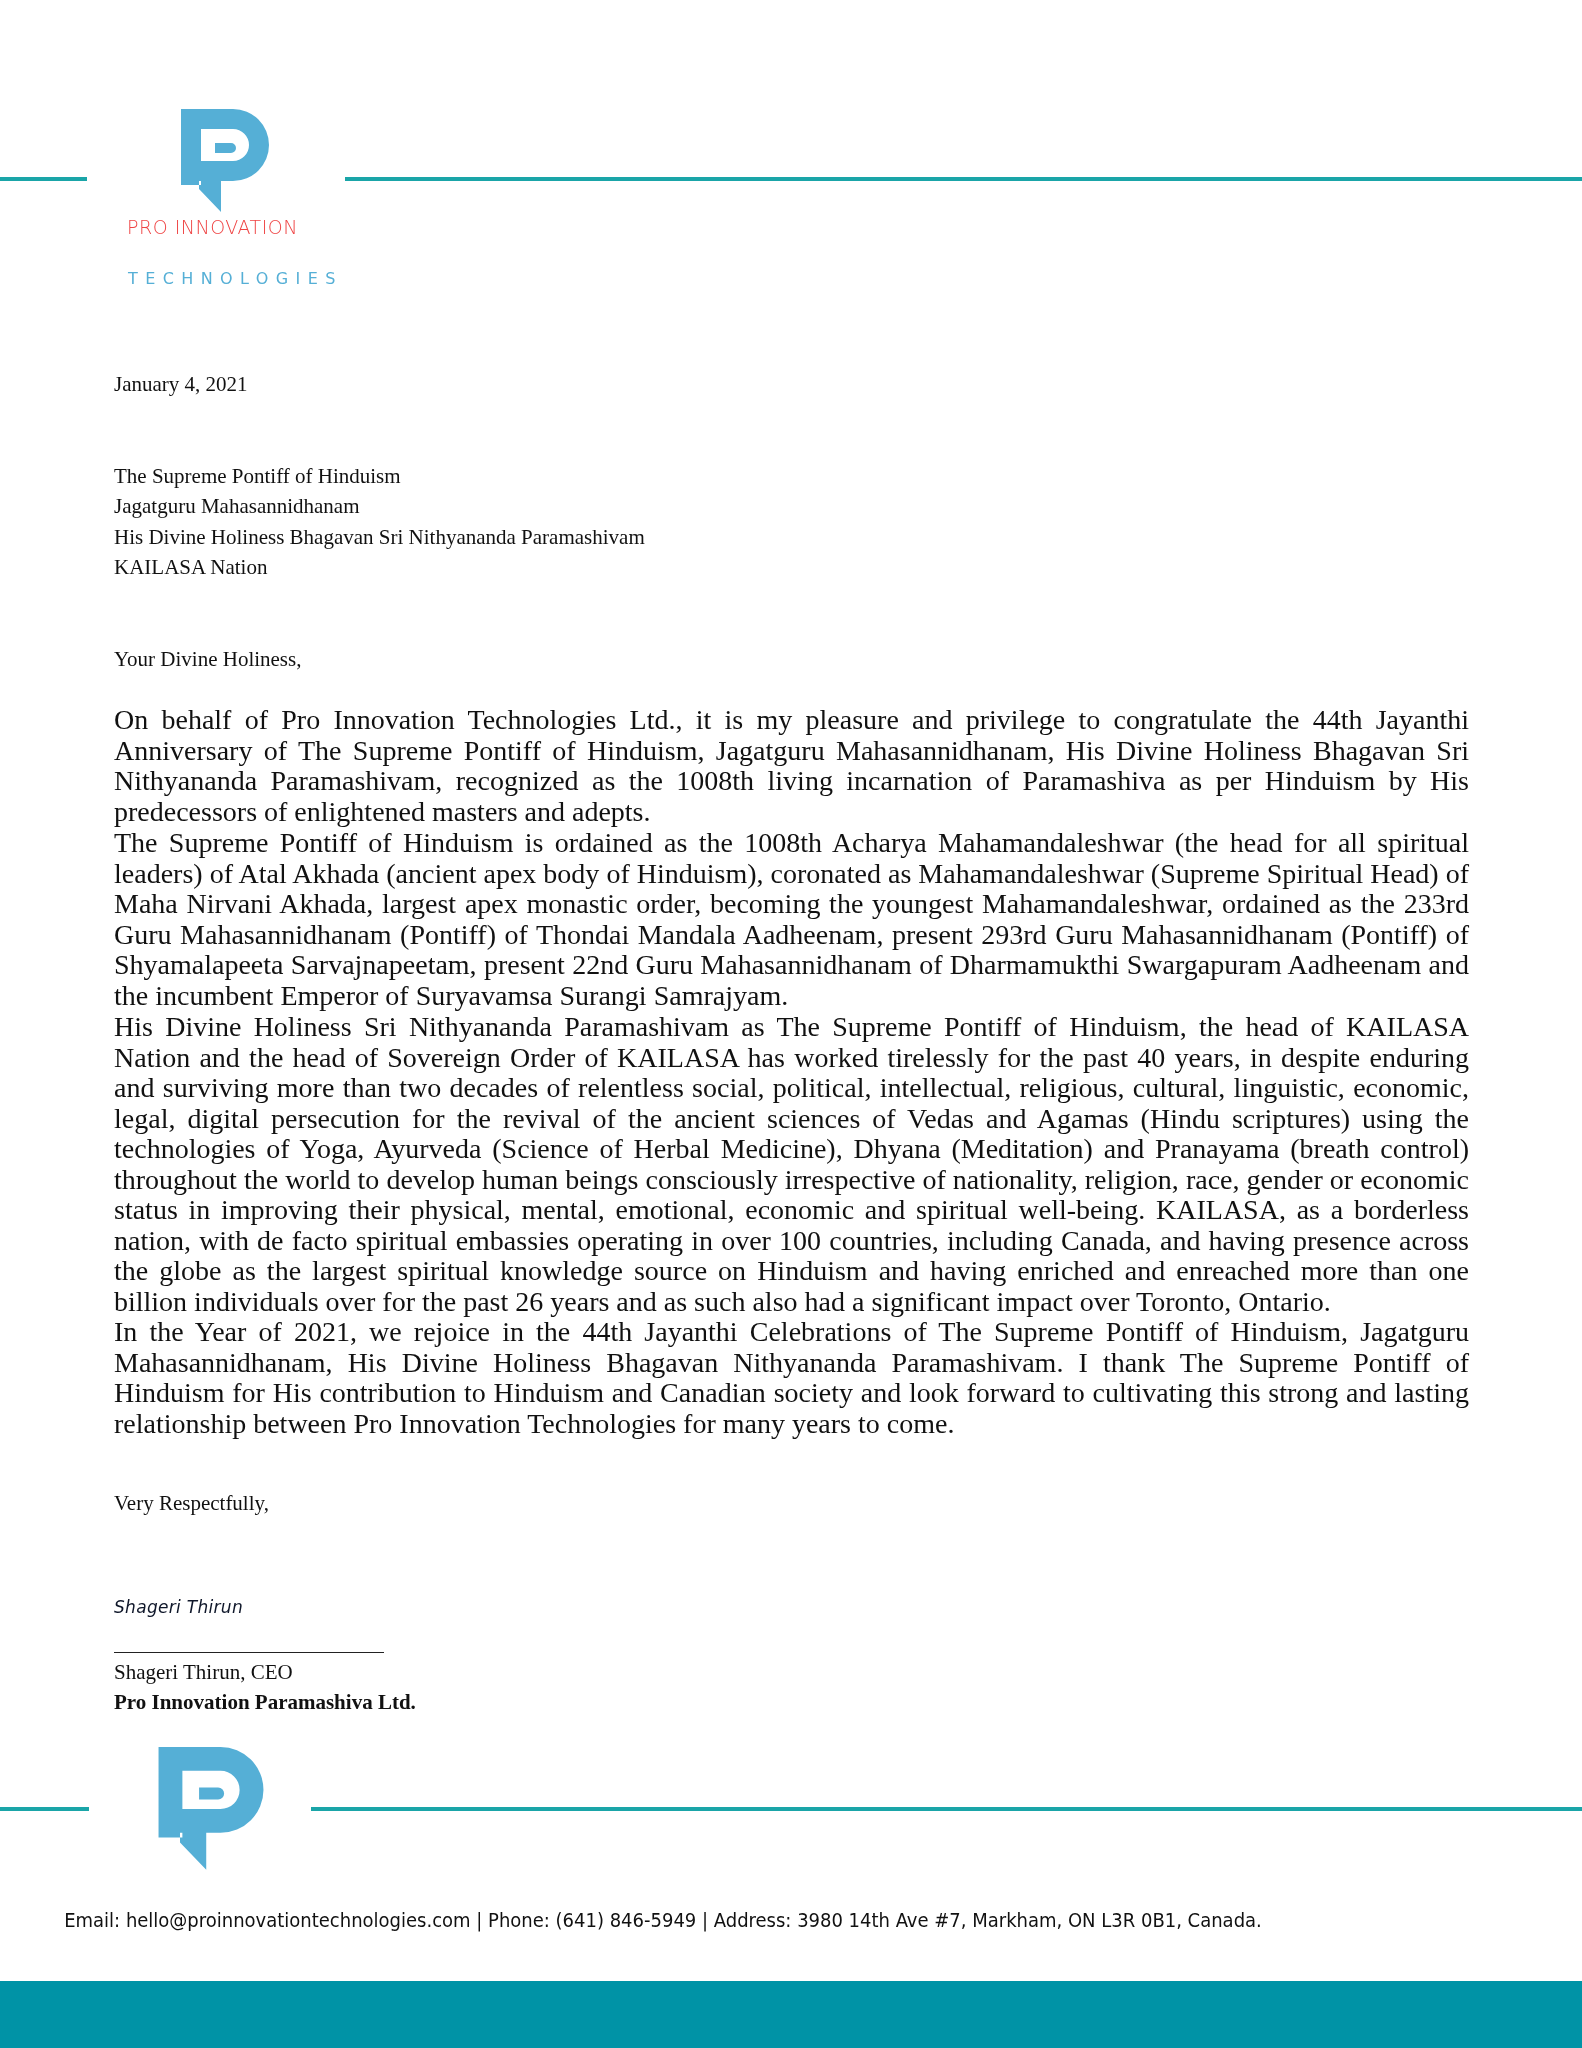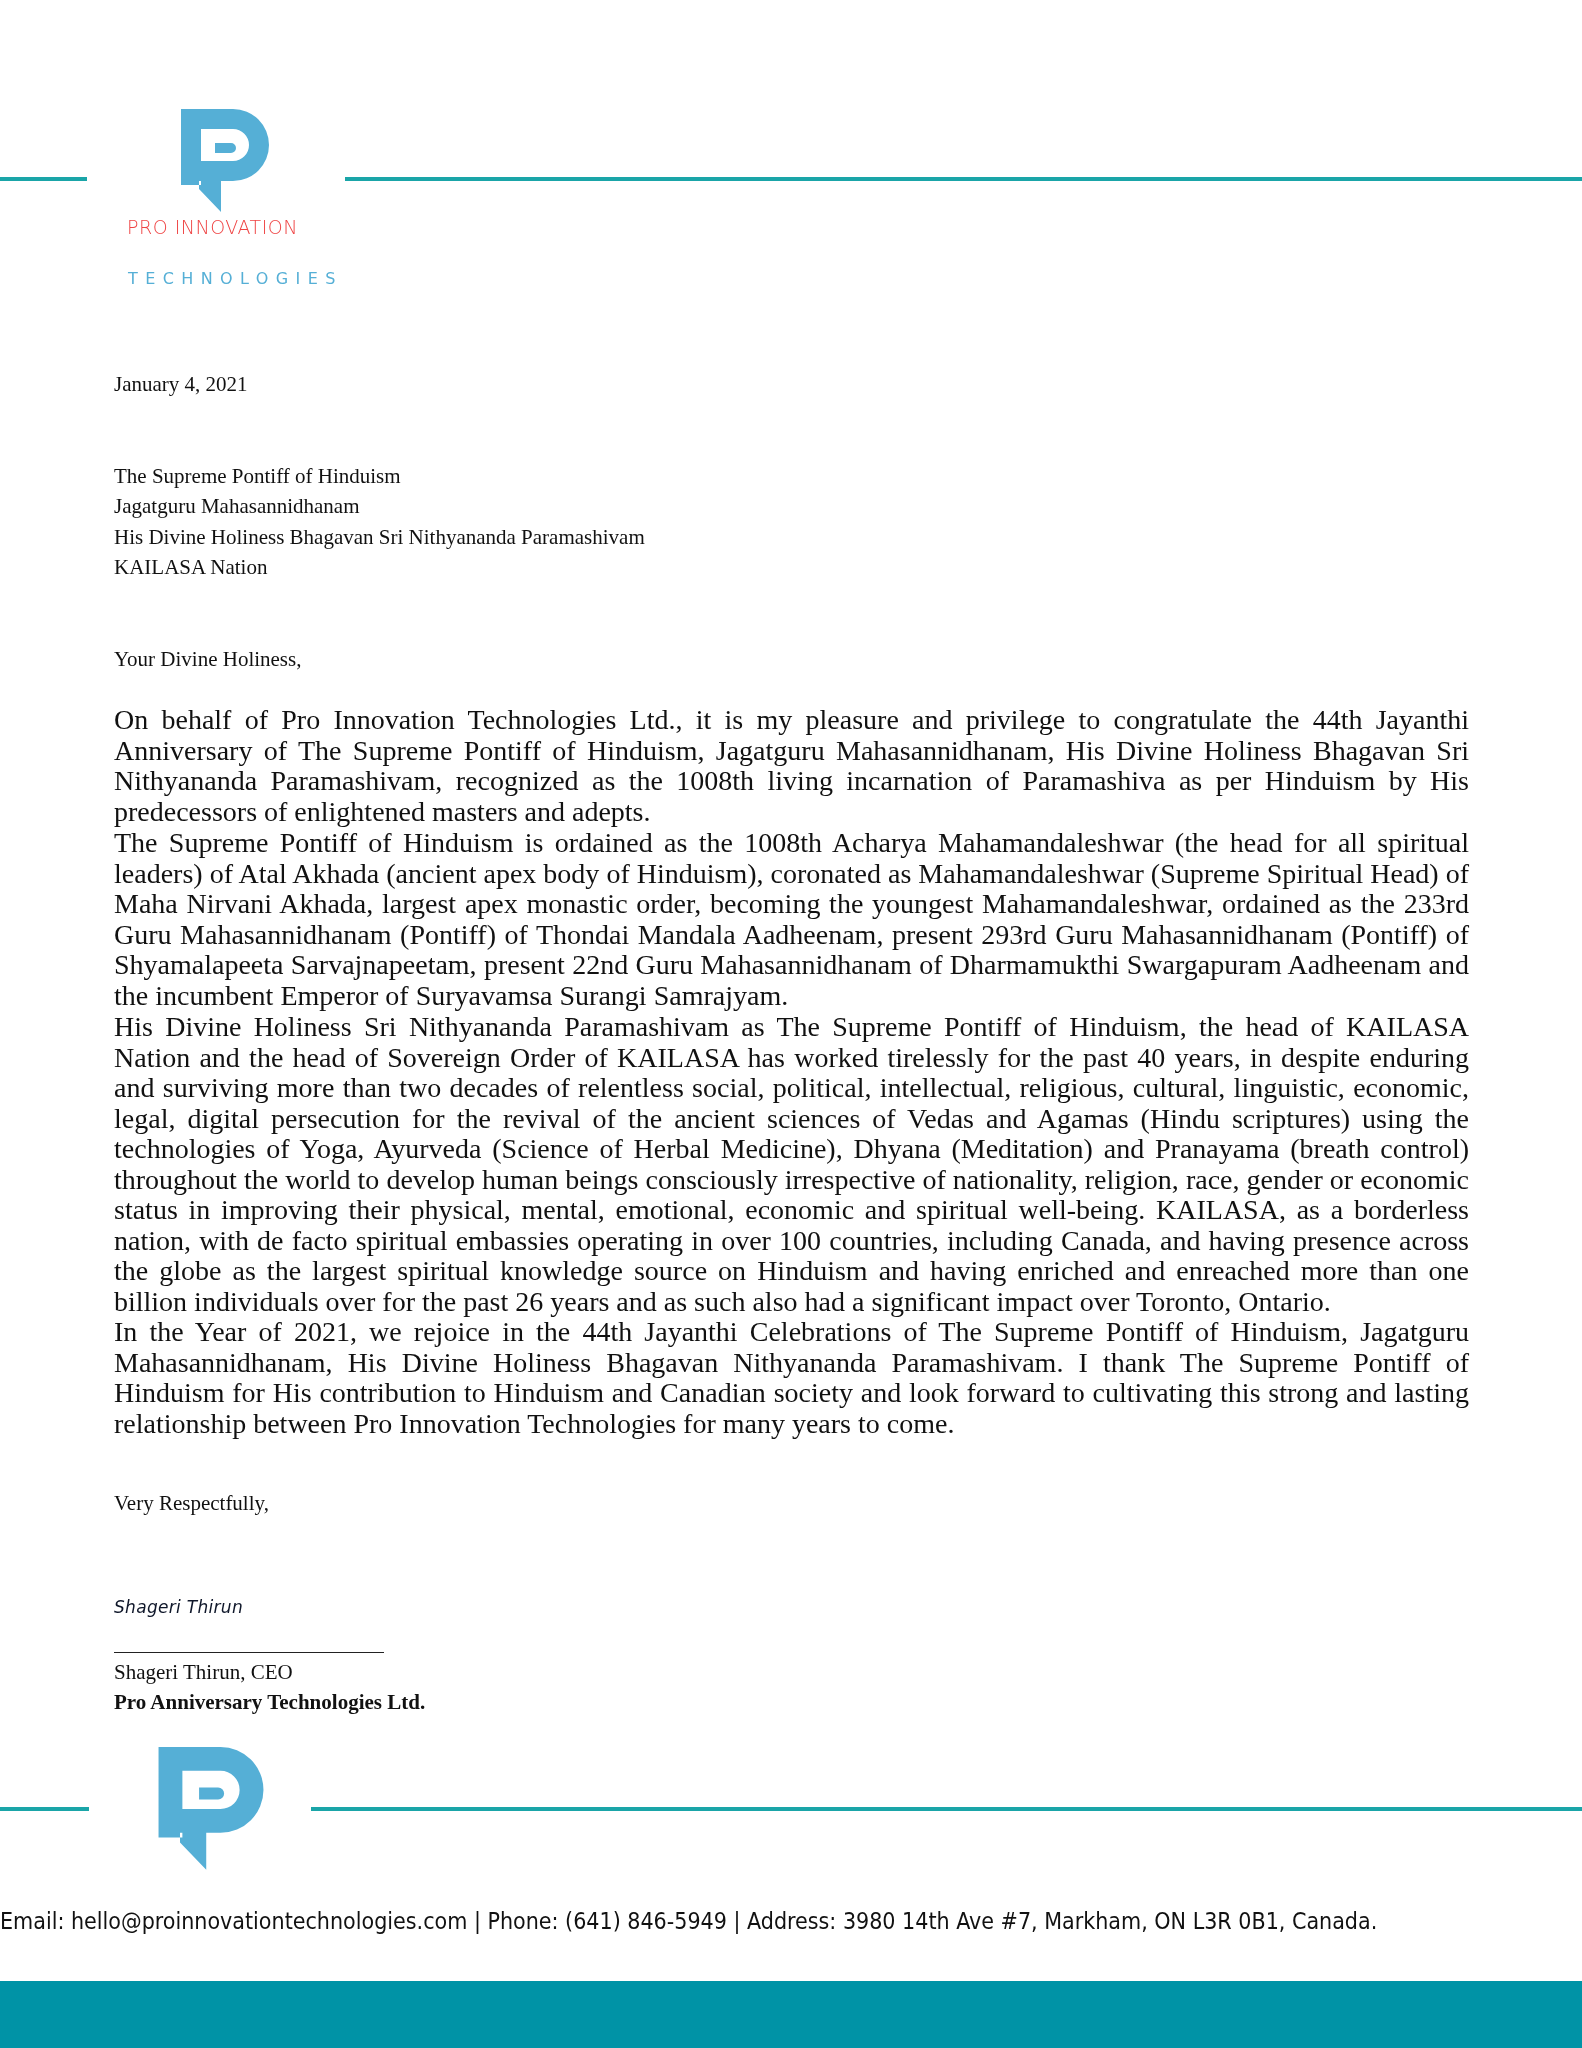--- a/index.html
+++ b/index.html
@@ -13,21 +13,21 @@
                font-size:16px; letter-spacing:7.4px; white-space:nowrap;margin-top:29px; }
   .txt { position:absolute; left:114px; font-size:21px; line-height:30.5px; white-space:nowrap; }
   .para { position:absolute; left:114px; width:1355px; font-size:28px; line-height:30.5px;
           text-align:justify; text-align-last:left; }
   .sig-script { position:absolute; left:114px; font-family:"DejaVu Sans", sans-serif; font-style:italic;
                 color:#0f172a; font-size:17px; letter-spacing:0.3px; }
   .sig-line { position:absolute; left:114px; top:1652px; width:270px; height:1px; background:#222; }
   .bold { font-weight:bold; }
   .contact { position:absolute; left:0; width:1326px; top:1908px; text-align:center;
              font-family:"DejaVu Sans Condensed","DejaVu Sans", sans-serif; font-stretch:condensed;
-             font-size:23px; color:#111; white-space:nowrap; }
+             font-size:20px; color:#111; white-space:nowrap; }
   .band { position:absolute; left:0; top:1981px; width:1582px; height:67px; background:#0093a6; }
 </style>
 </head>
 <body>
 
 <div class="rule" style="left:0; top:177px; width:87px;"></div>
 <div class="rule" style="left:345px; top:177px; width:1237px;"></div>
 
 <svg class="logo-p" style="left:181px; top:109px;" width="88" height="104" viewBox="0 0 88 104">
   <path fill="#55afd6" fill-rule="evenodd" d="M0 0 H52 A36 36 0 0 1 52 72 H40 V103 L18 80 V72 H20 V52 H52 A16 16 0 0 0 52 20 H20 V76 H0 Z
@@ -49,21 +49,21 @@
 
 <div class="para" style="top:705px;">On behalf of Pro Innovation Technologies Ltd., it is my pleasure and privilege to congratulate the 44th Jayanthi Anniversary of The Supreme Pontiff of Hinduism, Jagatguru Mahasannidhanam, His Divine Holiness Bhagavan Sri Nithyananda Paramashivam, recognized as the 1008th living incarnation of Paramashiva as per Hinduism by His predecessors of enlightened masters and adepts.</div>
 <div class="para" style="top:828px;">The Supreme Pontiff of Hinduism is ordained as the 1008th Acharya Mahamandaleshwar (the head for all spiritual leaders) of Atal Akhada (ancient apex body of Hinduism), coronated as Mahamandaleshwar (Supreme Spiritual Head) of Maha Nirvani Akhada, largest apex monastic order, becoming the youngest Mahamandaleshwar, ordained as the 233rd Guru Mahasannidhanam (Pontiff) of Thondai Mandala Aadheenam, present 293rd Guru Mahasannidhanam (Pontiff) of Shyamalapeeta Sarvajnapeetam,  present 22nd Guru Mahasannidhanam of Dharmamukthi Swargapuram Aadheenam and the incumbent Emperor of Suryavamsa Surangi Samrajyam.</div>
 <div class="para" style="top:1012px;">His Divine Holiness Sri Nithyananda Paramashivam as The Supreme Pontiff of Hinduism, the head of KAILASA Nation and the head of Sovereign Order of KAILASA has worked tirelessly for the past 40 years, in despite enduring and surviving more than two decades of relentless social, political, intellectual, religious, cultural, linguistic, economic, legal, digital persecution for the  revival of the ancient sciences of Vedas and Agamas (Hindu scriptures) using the technologies of Yoga, Ayurveda (Science of Herbal Medicine), Dhyana (Meditation) and Pranayama (breath control) throughout the world to develop human beings consciously irrespective of nationality, religion, race, gender or economic status in improving their physical, mental, emotional, economic and spiritual well-being. KAILASA, as a borderless nation, with de facto spiritual embassies operating in over 100 countries, including Canada, and having presence across the globe as the largest spiritual knowledge source on Hinduism and having enriched and enreached more than one billion individuals over for the past 26 years and as such also had a significant impact over Toronto, Ontario.</div>
 <div class="para" style="top:1317px;">In the Year of 2021, we rejoice in the 44th Jayanthi Celebrations of The Supreme Pontiff of Hinduism, Jagatguru Mahasannidhanam, His Divine Holiness Bhagavan Nithyananda Paramashivam. I thank The Supreme Pontiff of Hinduism for His contribution to Hinduism and Canadian society and look forward to cultivating this strong and lasting relationship between Pro Innovation Technologies for many years to come.</div>
 
 <div class="txt" style="top:1441px;margin-top:47px;">Very Respectfully,</div>
 <div class="sig-script" style="top:1597px;">Shageri Thirun</div>
 <div class="sig-line"></div>
 <div class="txt" style="top:1657px;">Shageri Thirun, CEO</div>
-<div class="txt bold" style="top:1687px;">Pro Anniversary Technologies Ltd.</div>
+<div class="txt bold" style="top:1687px;">Pro Innovation Paramashiva Ltd.</div>
 
 <div class="rule" style="left:0; top:1807px; width:89px;"></div>
 <div class="rule" style="left:311px; top:1807px; width:1271px;"></div>
 
 <svg class="logo-p" style="left:158px; top:1747px;" width="106" height="124" viewBox="0 0 88 104">
   <path fill="#55afd6" fill-rule="evenodd" d="M0 0 H52 A36 36 0 0 1 52 72 H40 V103 L18 80 V72 H20 V52 H52 A16 16 0 0 0 52 20 H20 V76 H0 Z
            M34 34 H50 A5 5 0 0 1 50 44 H34 Z"></path>
 </svg>
 
 <div class="contact">Email: hello@proinnovationtechnologies.com | Phone: (641) 846-5949 | Address: 3980 14th Ave #7, Markham, ON L3R 0B1, Canada.</div>

